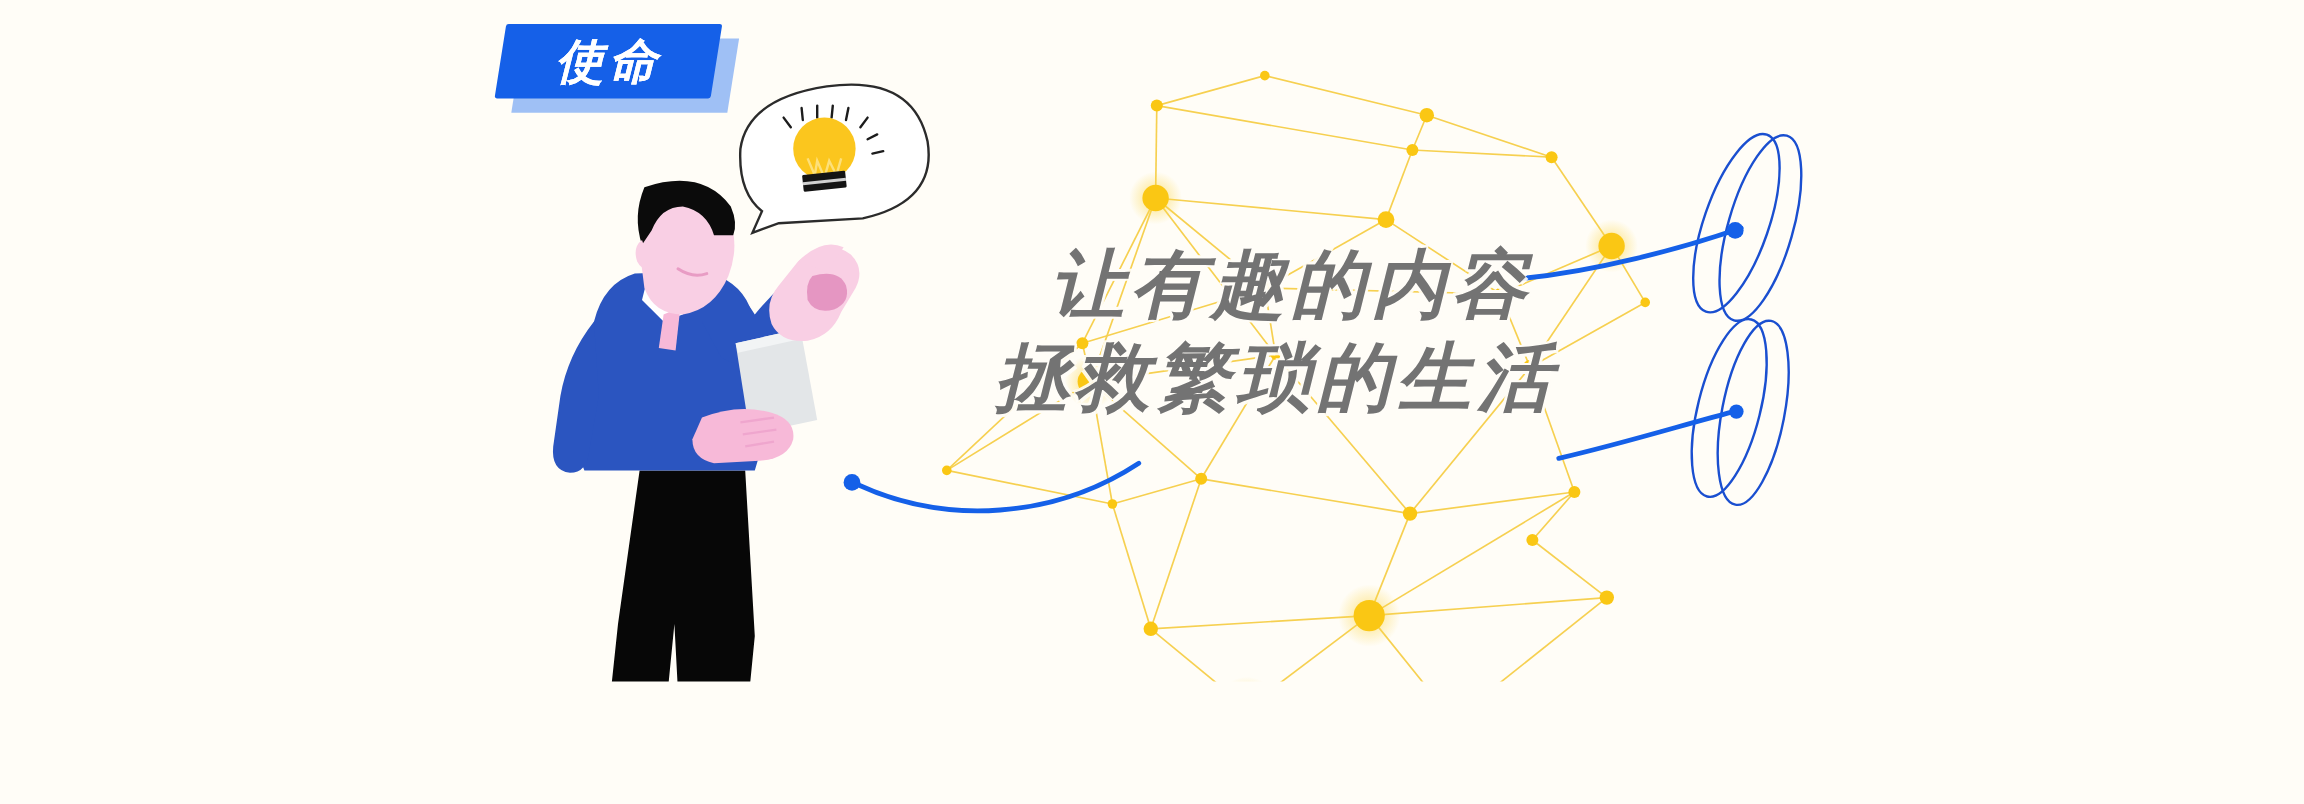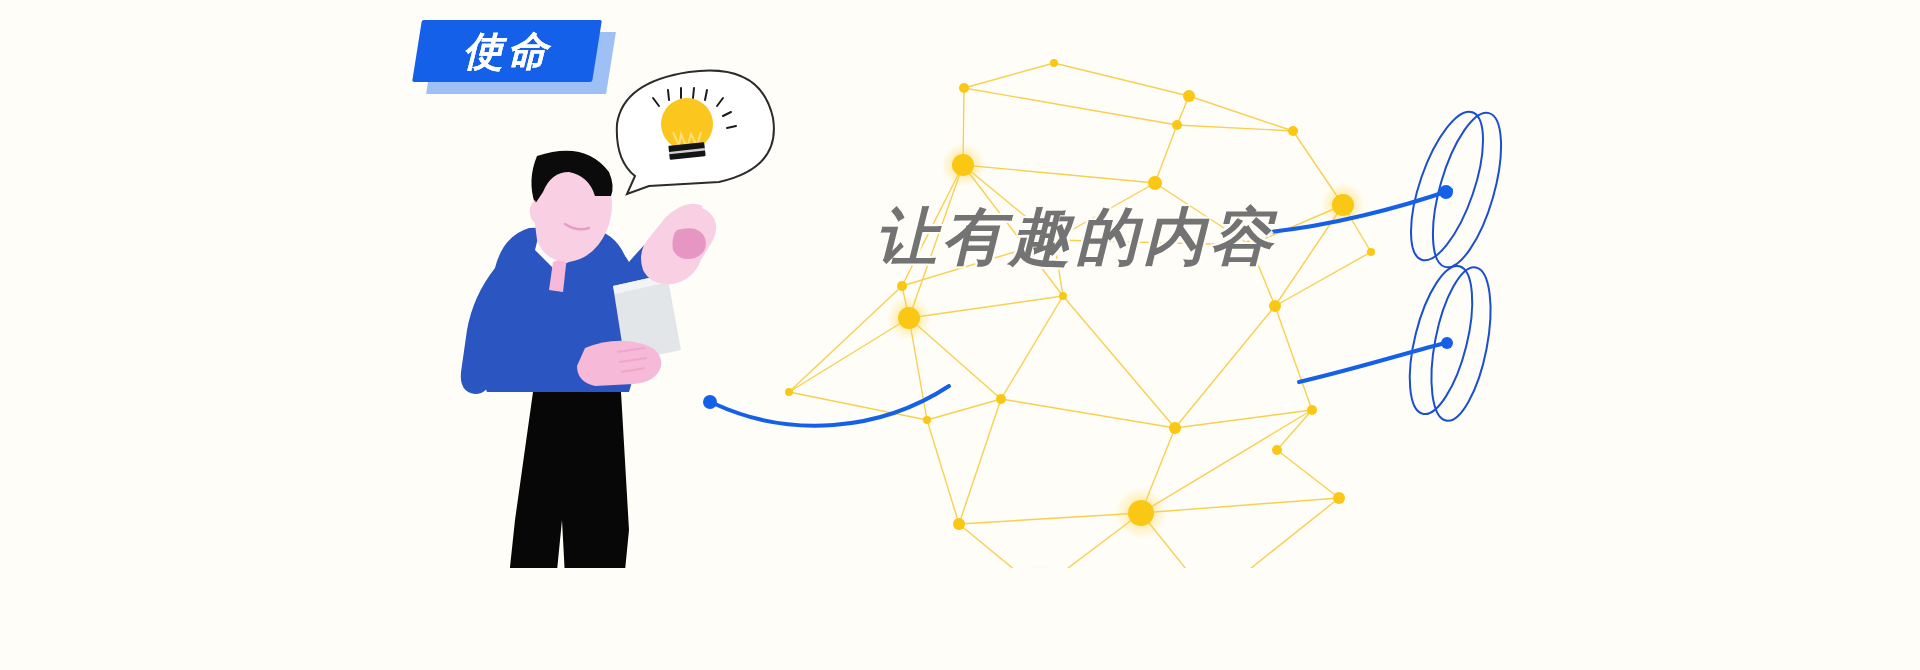--- a/index.html
+++ b/index.html
@@ -252,15 +252,16 @@
   </svg>
 
   <div id="badge-wrap">
     <div id="badge-shadow"></div>
     <div id="badge-plate"></div>
     <div id="badge-label">使命</div>
   </div>
 
   <div id="headline">
     <div class="hl-line" id="hl-line-1">让有趣的内容</div>
+    <div class="hl-line" id="hl-line-2">拯救繁琐的生活</div>
   </div>
 
 </div>
 
 </body></html>

